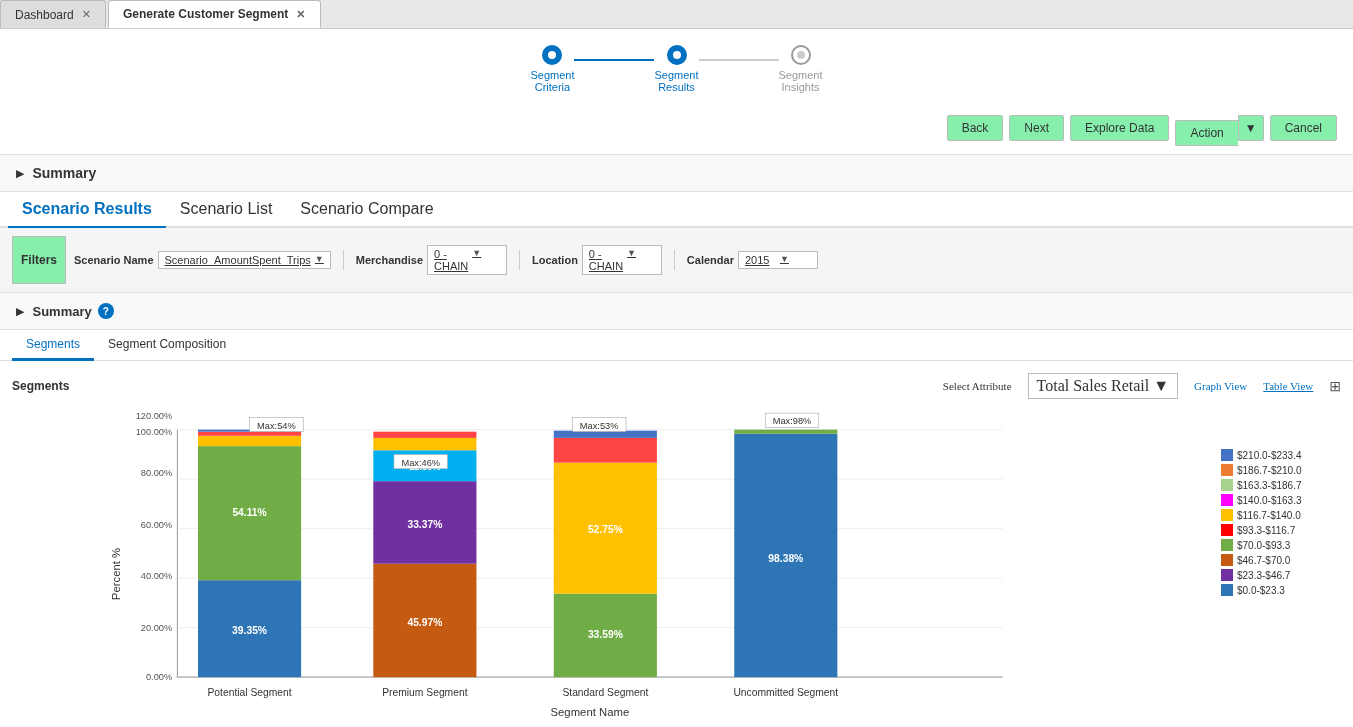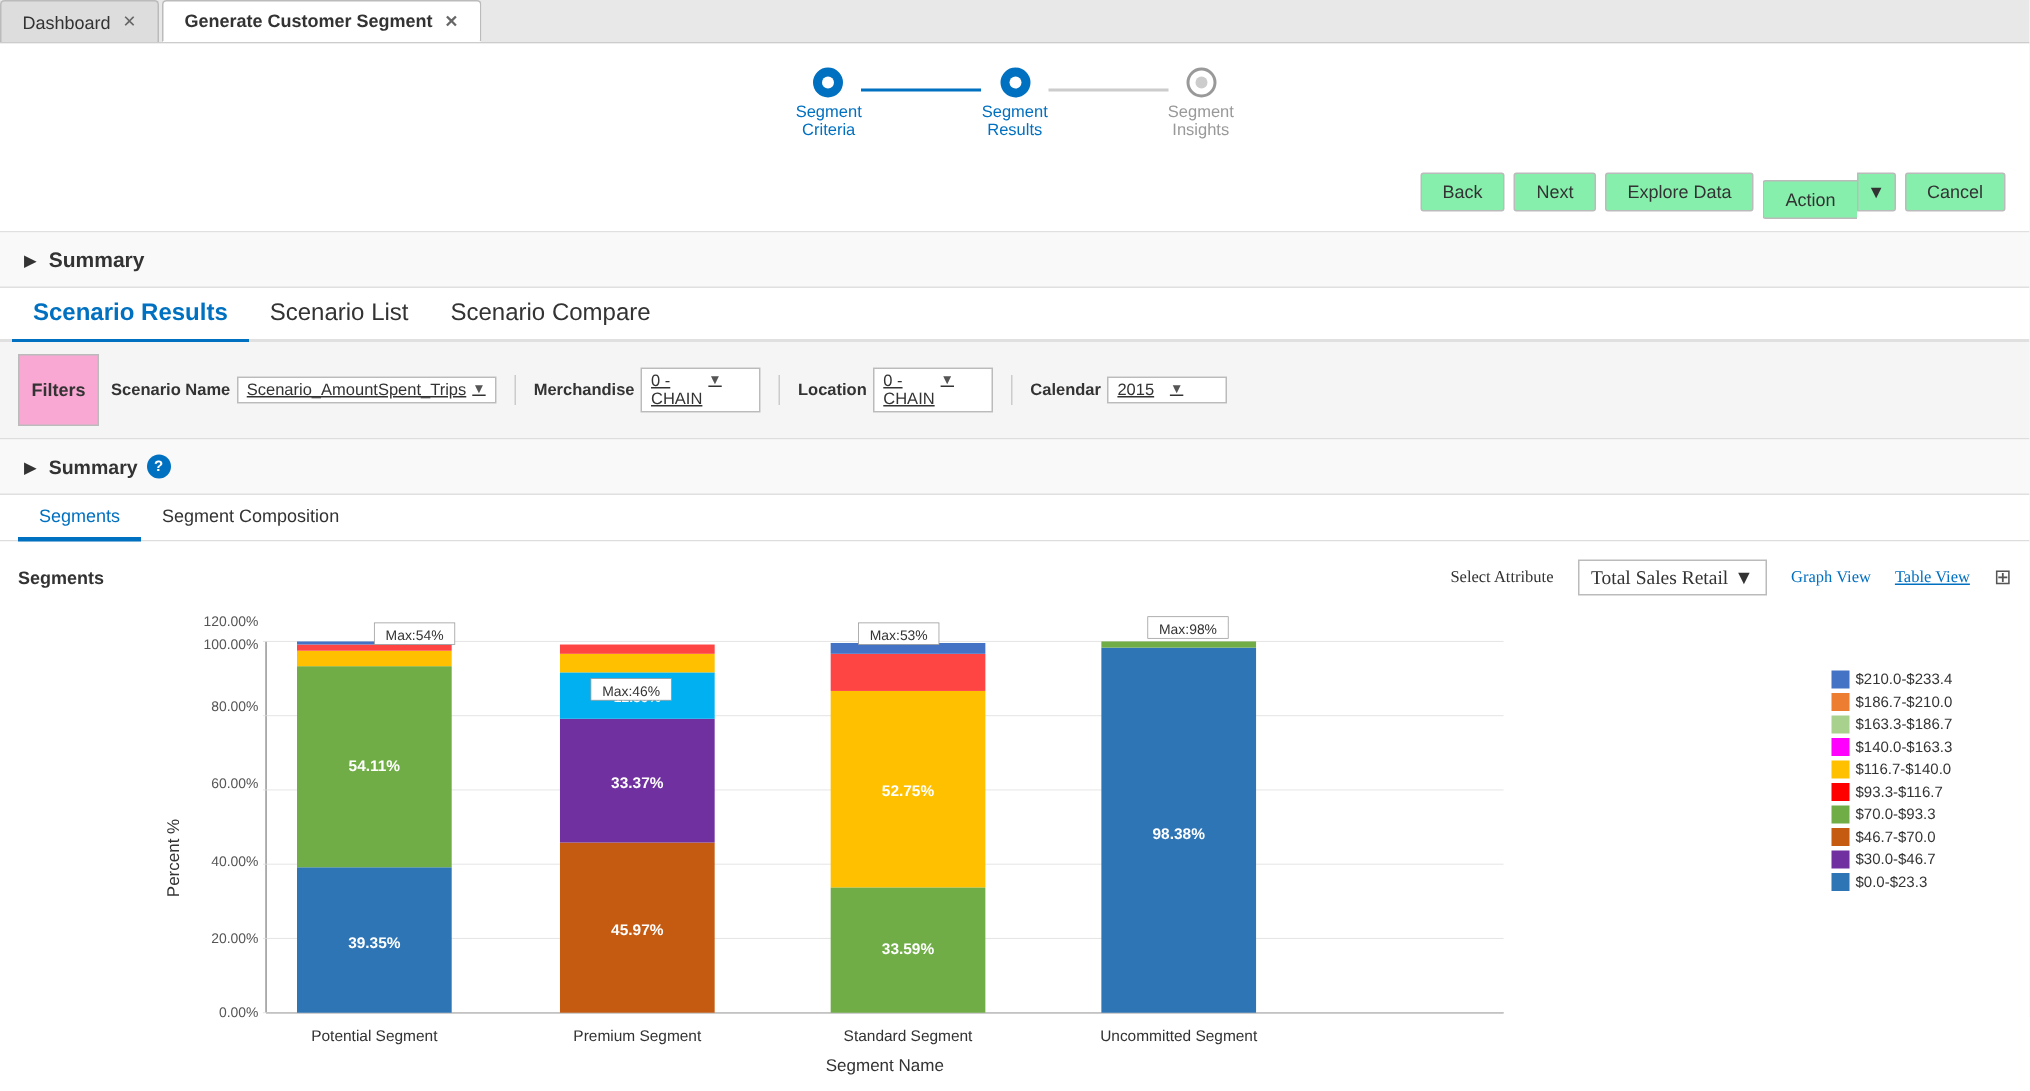--- a/index.html
+++ b/index.html
@@ -39,21 +39,21 @@
     .summary-header .arrow { margin-right: 8px; font-size: 11px; }
     .summary-header h2 { font-size: 14px; font-weight: bold; }
 
     
     .scenario-tabs { display: flex; border-bottom: 2px solid #e0e0e0; padding: 0 8px; background: #fff; }
     .scenario-tab { padding: 8px 14px; cursor: pointer; font-size: 16px; color: #333; border-bottom: 2px solid transparent; margin-bottom: -2px; }
     .scenario-tab.active { color: #0070c0; border-bottom: 2px solid #0070c0; font-weight: bold; }
 
     
     .filters-row { display: flex; align-items: center; padding: 8px 12px; gap: 8px; background: #f5f5f5; border-bottom: 1px solid #ddd; flex-wrap: wrap; }
-    .filters-label { font-size: 12px; font-weight: bold; padding: 16px 8px; background: #f9a8d4; border: 1px solid #bbb; }
+    .filters-label { font-size: 12px; font-weight: bold; padding: 16px 8px; background: #86efac; border: 1px solid #bbb; }
     .filter-group { display: flex; align-items: center; gap: 4px; }
     .filter-label { font-size: 11px; font-weight: bold; }
     .filter-select { display: flex; border: 1px solid #bbb; background: #fff; padding: 2px 6px; font-size: 11px; min-width: 80px; gap: 4px; cursor: pointer; text-decoration: underline; }
     .filter-select span { flex: 1; }
     .filter-arrow { font-size: 9px; color: #555; }
     .filter-divider { width: 1px; height: 20px; background: #ccc; margin: 0 4px; }
 
     
     .section-summary { display: flex; align-items: center; padding: 10px 16px; border-bottom: 1px solid #e0e0e0; background: #f9f9f9; cursor: pointer; }
     .section-summary .arrow { margin-right: 8px; font-size: 11px; }
@@ -64,21 +64,21 @@
     .segment-tabs { display: flex; border-bottom: 1px solid #ddd; padding: 0 12px; background: #fff; }
     .segment-tab { padding: 7px 14px; cursor: pointer; font-size: 12px; border-bottom: 3px solid transparent; margin-bottom: -1px; }
     .segment-tab.active { border-bottom: 3px solid #0070c0; color: #0070c0; }
 
     
     .chart-area { padding: 12px; background: #fff; }
     .chart-controls { display: flex; align-items: center; justify-content: space-between; margin-bottom: 10px; }
     .chart-controls-left { font-size: 12px; font-weight: bold; }
     .chart-controls-right { display: flex; align-items: center; gap: 16px; font-family: Liberation Serif, serif; }
     .select-attribute-label { font-size: 11px; }
-    .attribute-select { display: flex; align-items: center; border: 1px solid #bbb; padding: 3px 8px; font-size: 13px; cursor: pointer; gap: 4px; background: #fff; }
+    .attribute-select { display: flex; align-items: center; border: 1px solid #bbb; padding: 3px 8px; font-size: 16px; cursor: pointer; gap: 4px; background: #fff; }
     .view-btn { font-size: 11px; color: #0070c0; cursor: pointer; text-decoration: none; }
     .view-btn.active { text-decoration: underline; }
     .export-icon { font-size: 14px; cursor: pointer; color: #555; }
 
     
     .chart-wrapper { display: flex; gap: 12px; }
     .chart-svg-area { flex: 1; }
     .chart-legend { display: flex; flex-direction: column; gap: 3px; padding-top: 40px; min-width: 120px; }
     .legend-item { display: flex; align-items: center; gap: 4px; font-size: 10px; }
     .legend-color { width: 12px; height: 12px; flex-shrink: 0; }
@@ -328,21 +328,21 @@
         <div class="legend-item">
           <div class="legend-color" style="background:#70ad47;"></div>
           <span>$70.0-$93.3</span>
         </div>
         <div class="legend-item">
           <div class="legend-color" style="background:#c55a11;"></div>
           <span>$46.7-$70.0</span>
         </div>
         <div class="legend-item">
           <div class="legend-color" style="background:#7030a0;"></div>
-          <span>$30.0-$46.7</span>
+          <span>$23.3-$46.7</span>
         </div>
         <div class="legend-item">
           <div class="legend-color" style="background:#2e75b6;"></div>
           <span>$0.0-$23.3</span>
         </div>
       </div>
     </div>
   </div>
 
 </div>

